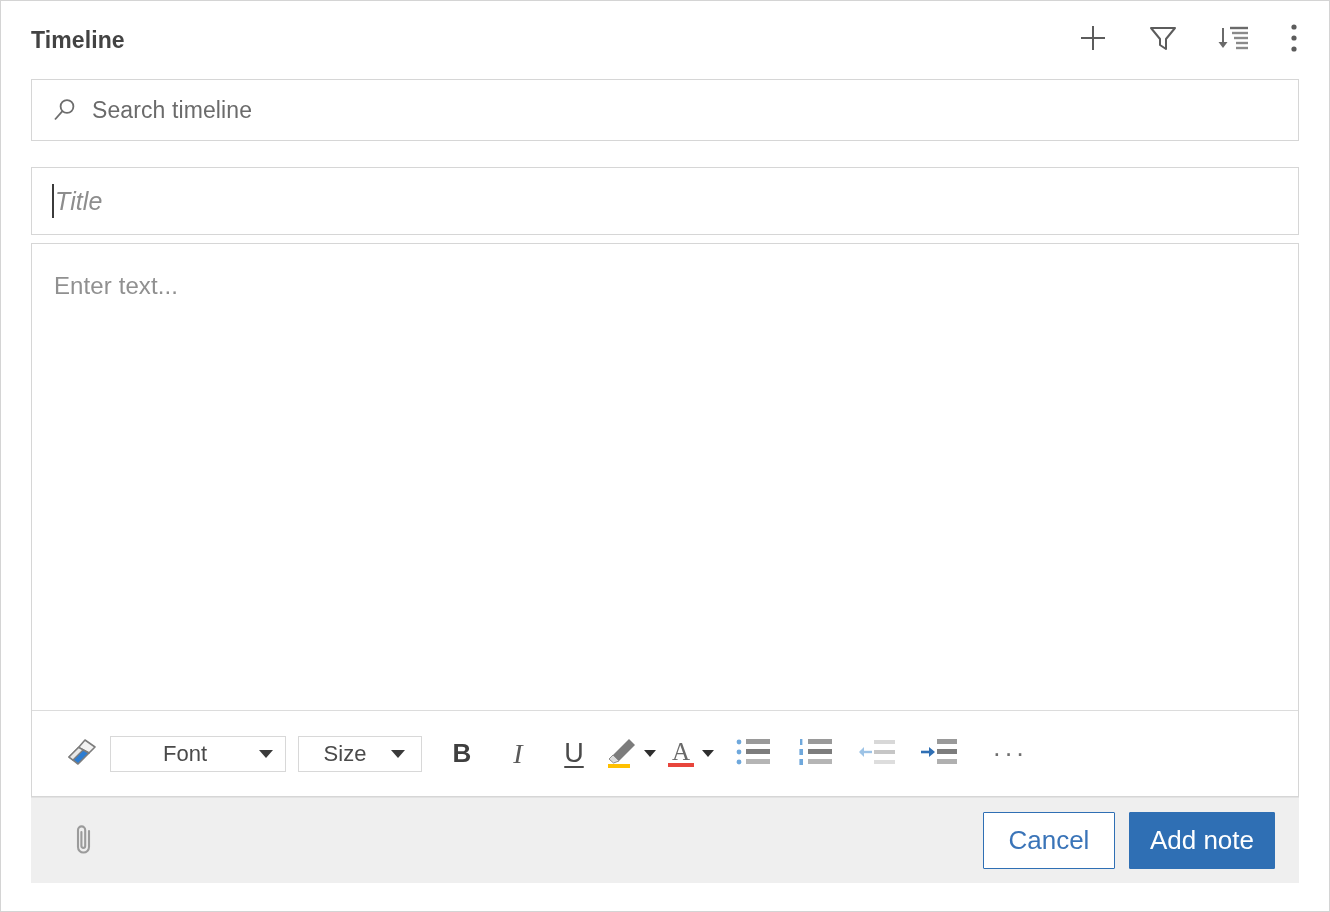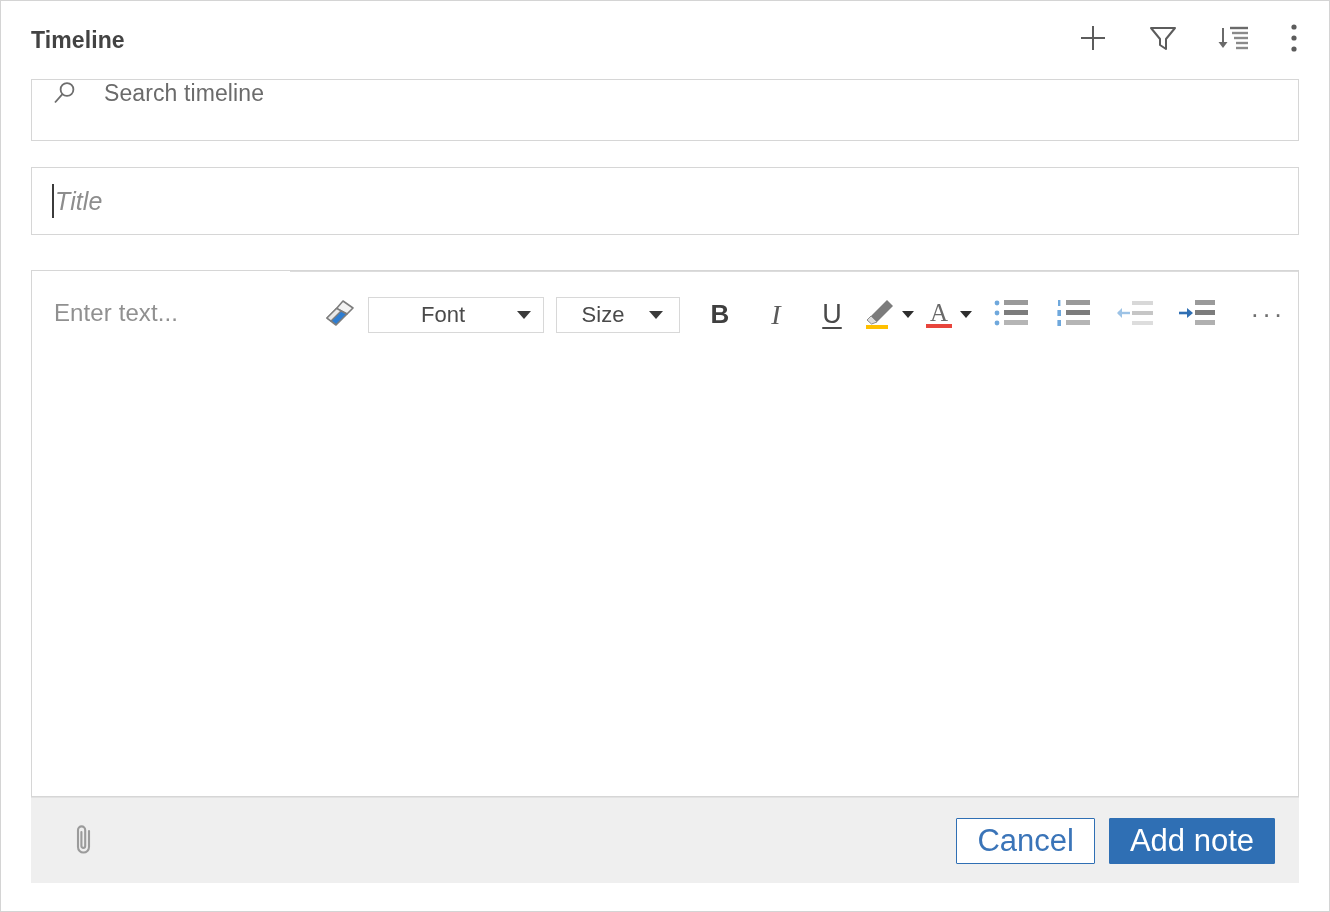--- a/index.html
+++ b/index.html
@@ -67,24 +67,23 @@
     box-sizing: border-box;
   }
 
   .search-box {
     height: 62px;
     flex: 0 0 62px;
     box-sizing: border-box;
     border: 1px solid #d6d6d6;
     background: #fff;
     display: flex;
-    align-items: flex-start;
+    align-items: center;
     padding-left: 20px;
     cursor: text;
-    gap: 12px;
   }
   .search-icon { margin-right: 14px; display:flex; align-items:center; color:#6d6d6d; }
   .search-ph {
     font-size: 23px;
     color: #6b6b6b;
     letter-spacing: 0.1px;
   }
 
   .title-field {
     margin-top: 26px;
@@ -107,27 +106,27 @@
     margin-right: 1px;
   }
   .title-ph {
     font-size: 25px;
     color: #8d8d8d;
     letter-spacing: 0.1px;
   }
 
   
   .editor {
-    margin-top: 35px;
+    margin-top: 8px;
     flex: 1 1 auto;
     box-sizing: border-box;
     border: 1px solid #d6d6d6;
     background: #fff;
     display: flex;
-    flex-direction: row;
+    flex-direction: column;
     min-height: 0;
   }
   .editor-area {
     flex: 1 1 auto;
     padding: 28px 0 0 22px;
     cursor: text;
     min-height: 0;
   }
   .editor-ph {
     font-size: 24px;
@@ -233,24 +232,24 @@
     cursor: pointer;
   }
   .footer-actions {
     margin-left: auto;
     display: flex;
     align-items: center;
     gap: 14px;
   }
   .btn {
     box-sizing: border-box;
-    height: 46px;
+    height: 57px;
     min-width: 132px;
     padding: 0 20px;
-    font-size: 31px;
+    font-size: 26px;
     display: flex;
     align-items: center;
     justify-content: center;
     cursor: pointer;
     border-radius: 1px;
   }
   .btn-secondary {
     background: #ffffff;
     border: 1px solid #2f6fb4;
     color: #3a74b8;

